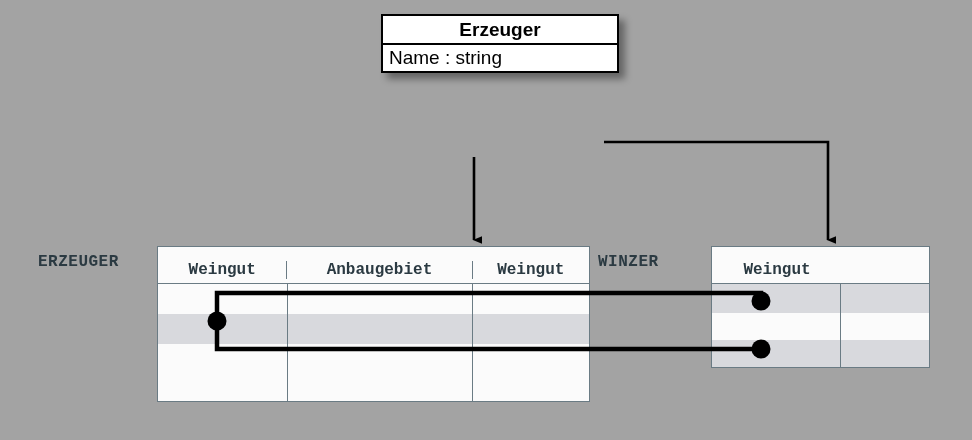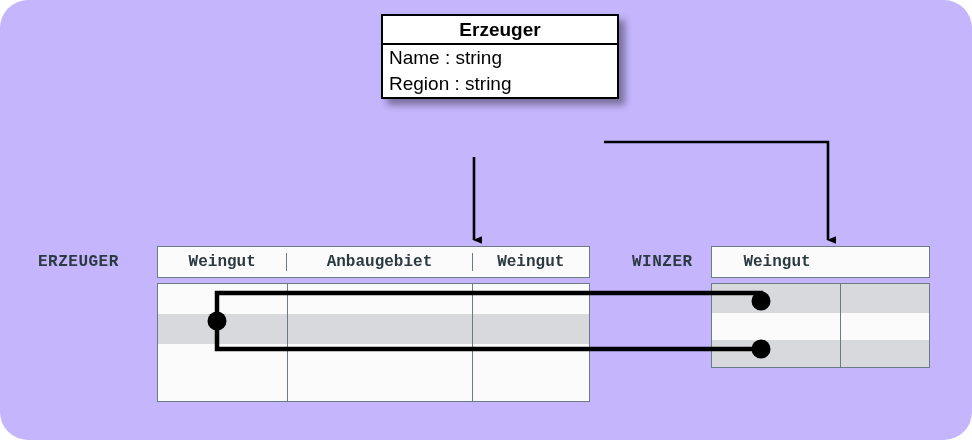--- a/index.html
+++ b/index.html
@@ -4,24 +4,23 @@
 <style>
   html, body {
     margin: 0;
     padding: 0;
     background: #ffffff;
   }
   #canvas {
     position: relative;
     width: 972px;
     height: 440px;
-    background: #c4b5fd;
+    background: #a3a3a3;
     overflow: hidden;
     font-family: "Liberation Sans", sans-serif;
-    border-radius: 28px;
   }
 
   
   #uml-class {
     position: absolute;
     left: 381px;
     top: 14px;
     width: 238px;
     border: 2px solid #000000;
     background: #ffffff;
@@ -65,21 +64,21 @@
     letter-spacing: 0.5px;
     color: #2b3a42;
     white-space: nowrap;
   }
   .tbl-header {
     position: absolute;
     display: flex;
     border: 1px solid #6a7b84;
     background: #fbfbfb;
     box-sizing: border-box;
-    height: 32px;
+    height: 48px;
     align-items: center;
   }
   .tbl-header .cell {
     display: flex;
     align-items: center;
     justify-content: center;
     font-family: "Liberation Mono", monospace;
     font-weight: bold;
     font-size: 16px;
     color: #2b3a42;
@@ -110,21 +109,20 @@
 </style>
 </head>
 <body>
 
 <div id="canvas">
 
   <div id="uml-class">
     <div id="uml-class-title">Erzeuger</div>
     <div>
       <div class="uml-attr">Name : string</div>
-      <div class="uml-attr">Region : string</div>
     </div>
   </div>
 
   <div class="table-caption" style="left:38px; top:253px;">ERZEUGER</div>
 
   <div class="tbl-header" style="left:157px; top:246px; width:433px;">
     <div class="cell" style="width:130px;">Weingut</div>
     <div class="cell" style="width:186px;">Anbaugebiet</div>
     <div class="cell" style="width:117px;">Weingut</div>
   </div>
@@ -145,21 +143,21 @@
       <div class="cell" style="width:186px;"></div>
       <div class="cell" style="width:116px;"></div>
     </div>
     <div class="tbl-row" style="height:27px;">
       <div class="cell" style="width:130px;"></div>
       <div class="cell" style="width:186px;"></div>
       <div class="cell" style="width:116px;"></div>
     </div>
   </div>
 
-  <div class="table-caption" style="left:632px; top:253px;">WINZER</div>
+  <div class="table-caption" style="left:598px; top:253px;">WINZER</div>
 
   <div class="tbl-header" style="left:711px; top:246px; width:219px;">
     <div class="cell" style="width:130px;">Weingut</div>
   </div>
 
   <div class="tbl-body" style="left:711px; top:283px; width:219px; height:85px;">
     <div class="tbl-row hl" style="height:29px;">
       <div class="cell" style="width:130px;"></div>
       <div class="cell" style="width:88px;"></div>
     </div>

